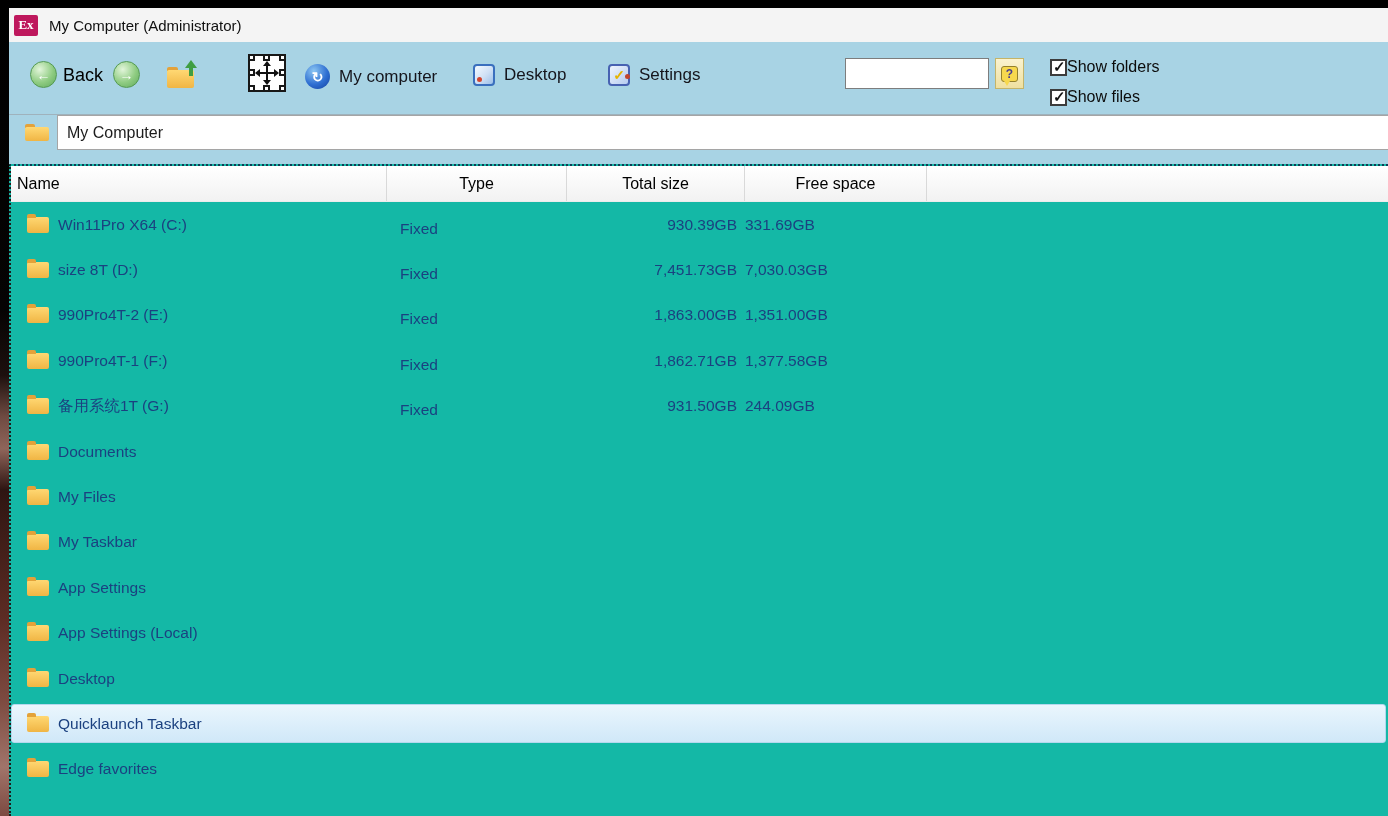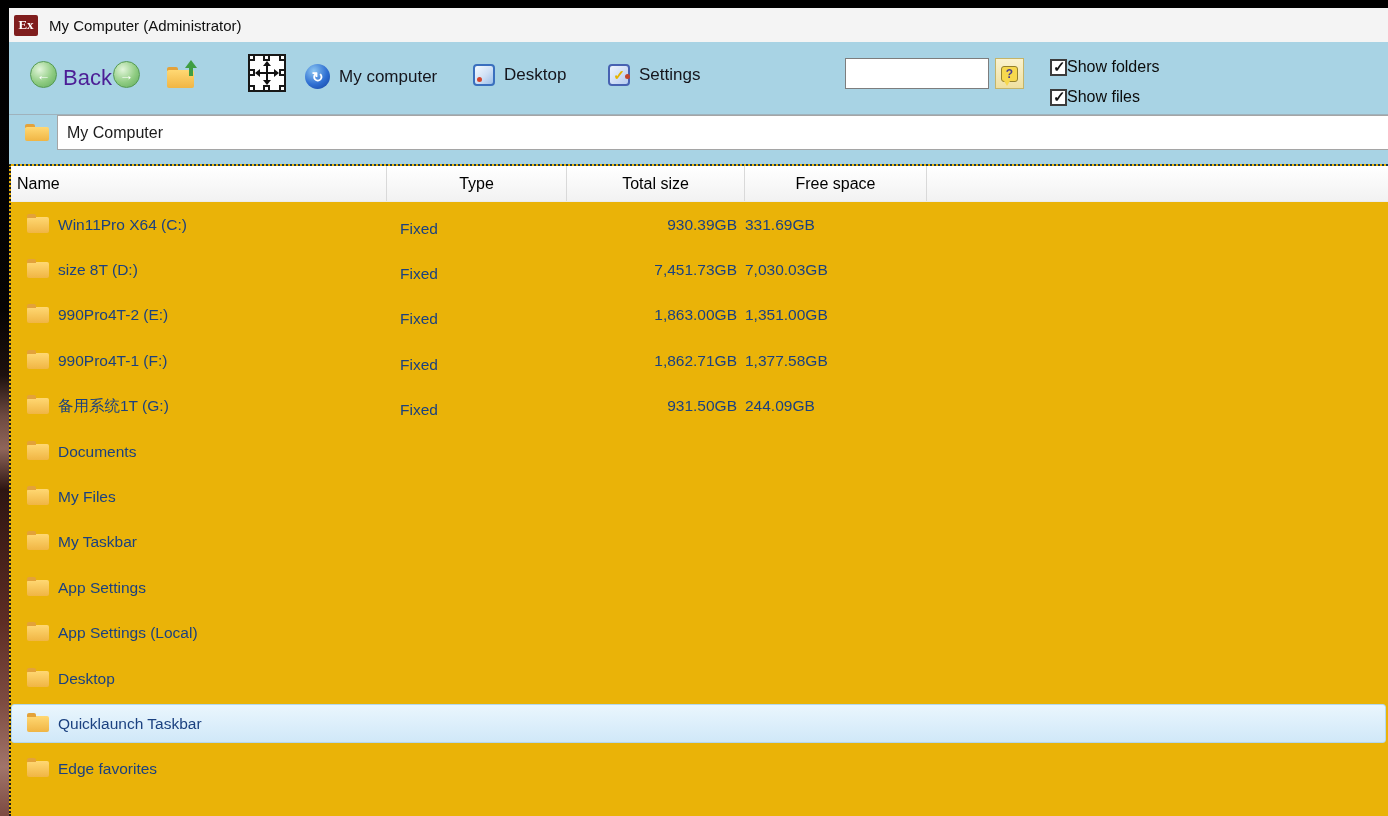--- a/index.html
+++ b/index.html
@@ -23,41 +23,41 @@
     position:absolute; left:9px; top:8px; right:0; bottom:0;
     background:#fff;
   }
 
   
   .titlebar {
     height:34px; background:#f4f4f4;
     display:flex; align-items:center; gap:11px; padding-left:5px;
   }
   .app-logo {
-    width:24px; height:21px; background:#7f1d1d; color:#fff;
+    width:24px; height:21px; background:#be185d; color:#fff;
     font-size:13px; font-weight:bold; font-family:"Liberation Serif", serif;
     display:flex; align-items:center; justify-content:center;
     border-radius:2px;
   }
   .title-text { font-size:15px; color:#101010; }
 
   
   .toolbar {
     height:72px; background:#a8d3e4; position:relative;
   }
   .nav-circle {
     position:absolute; width:27px; height:27px; border-radius:50%;
     background:radial-gradient(circle at 35% 30%, #e2f5da, #8fcc82 55%, #5fa95b);
     border:1px solid #559a52;
     display:flex; align-items:center; justify-content:center;
     color:#fff; font-size:14px; font-weight:bold; cursor:pointer;
   }
   .back-btn  { left:21px; top:19px; }
   .fwd-btn   { left:104px; top:19px; }
-  .back-label { position:absolute; left:54px; top:23px; font-size:22px; color:#4c1d95; }
+  .back-label { position:absolute; left:54px; top:23px; font-size:18px; color:#000000; }
 
   
   .folder-up { position:absolute; left:158px; top:22px; width:32px; height:24px; cursor:pointer; }
   .f-body {
     position:absolute; left:0; bottom:0; width:27px; height:18px;
     background:linear-gradient(180deg,#ffd873,#f0b544); border-radius:2px;
   }
   .f-tab {
     position:absolute; left:0; bottom:17px; width:11px; height:4px;
     background:#e3a23a; border-radius:2px 2px 0 0;
@@ -166,21 +166,21 @@
     position:absolute; left:48px; top:0; right:0; height:35px;
     background:#fff; border:1px solid #a5a5a5; border-right:none;
     font-size:16px; color:#1c1c1c; padding:0 9px;
     font-family:"Liberation Sans", sans-serif;
   }
   .blue-strip { height:14px; background:#a8d3e4; }
 
   
   .list-pane {
     position:absolute; left:0; right:0; top:156px; bottom:0;
-    background:#eab308;
+    background:#14b8a6;
     border-top:2px dotted #123a55; border-left:2px dotted #1c1c1c;
   }
   .list-header {
     height:36px; display:flex; font-size:16px; color:#000;
     background:linear-gradient(180deg,#ffffff,#f2f2f2);
     border-bottom:1px solid #ececec;
   }
   .hc {
     display:flex; align-items:center; justify-content:center;
     border-right:1px solid #d9d9d9; height:100%;

